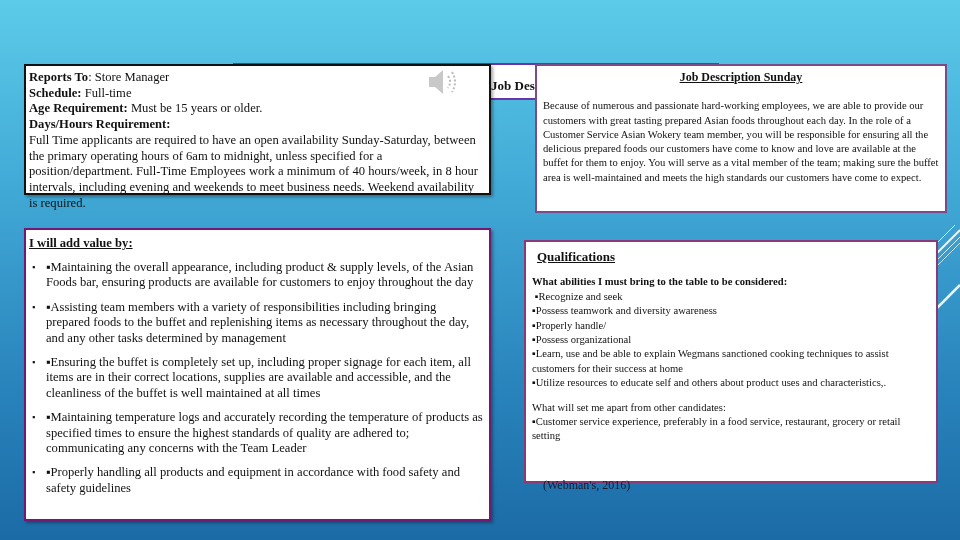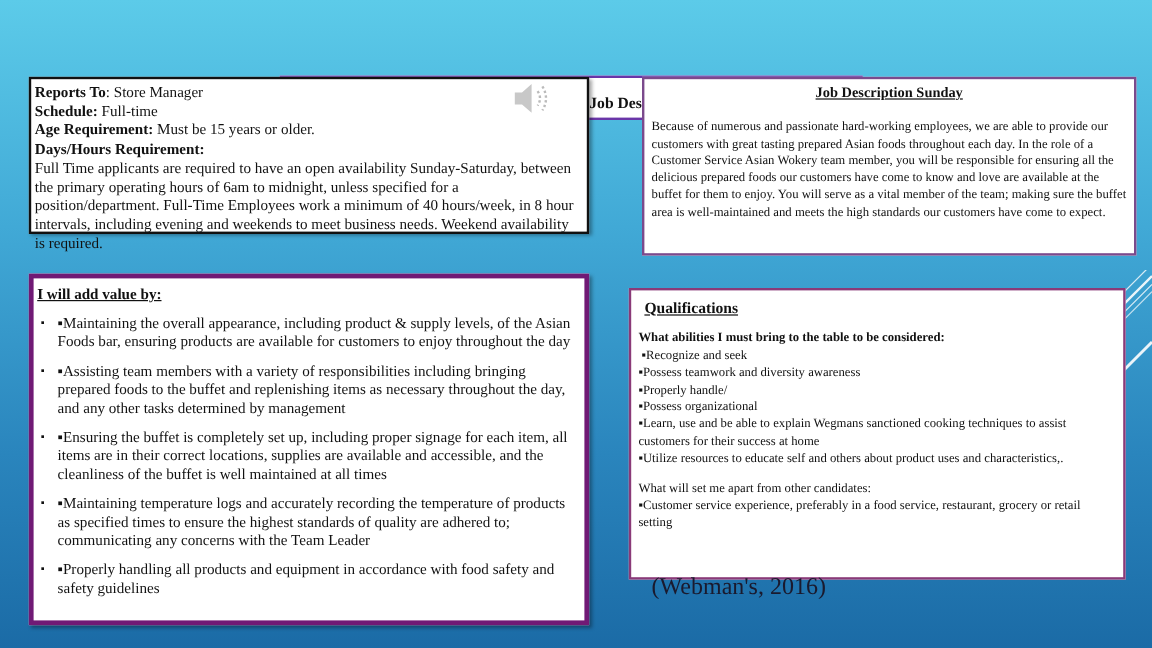--- a/index.html
+++ b/index.html
@@ -19,21 +19,21 @@
   }
   .info-box {
     left:24px; top:64px; width:467px; height:131px;
     border:2px solid #111; box-shadow:2px 2px 3px rgba(0,0,0,.35);
     padding:4px 4px 0 3px; font-size:12.6px; line-height:15.7px;
   }
   .info-box b { font-weight:bold; }
   .speaker { position:absolute; left:401px; top:1px; width:34px; height:30px; }
   .value-box {
     left:24px; top:228px; width:467px; height:293px;
-    border:4px solid #701a75; box-shadow:2px 2px 3px rgba(0,0,0,.35);
+    border:2px solid #701a75; box-shadow:2px 2px 3px rgba(0,0,0,.35);
     padding:6px 6px 0 3px; font-size:12.6px; line-height:15.2px;
   }
   .value-title { font-weight:bold; text-decoration:underline; margin-bottom:9px; }
   .value-list { list-style:none; margin:0; padding:0; }
   .value-list li { position:relative; padding-left:17px; margin-bottom:9.5px; }
   .value-list li .sq { position:absolute; left:3px; top:0; font-size:9px; }
   .preview-box {
     left:535px; top:64px; width:412px; height:149px;
     border:2px solid #7b4a8c;
     padding:4px 6px 0 6px; font-size:10.6px; line-height:14.3px;
@@ -42,21 +42,21 @@
   .qual-box {
     left:524px; top:240px; width:414px; height:243px;
     border:2px solid #8a3a78;
     padding:8px 6px 0 6px; font-size:10.6px; line-height:14.4px;
   }
   .qual-title { font-weight:bold; text-decoration:underline; font-size:13px; margin:0 0 11px 5px; }
   .qual-sub { font-weight:bold; }
   .qual-list { list-style:none; padding:0; margin:0; }
   .qual-sub2 { font-weight:normal; margin-top:10px; }
   .citation {
-    position:absolute; left:543px; top:478px; font-size:20px; color:#1a1a2e;
+    position:absolute; left:543px; top:478px; font-size:12px; color:#1a1a2e;
   }
 </style>
 </head>
 <body>
 
 <svg class="deco-lines" viewBox="0 0 40 120">
   <line x1="0" y1="35" x2="40" y2="-5" stroke="#fff" stroke-width="1" opacity=".8"></line>
   <line x1="0" y1="45" x2="40" y2="5" stroke="#fff" stroke-width="2" opacity=".9"></line>
   <line x1="0" y1="52" x2="40" y2="12" stroke="#fff" stroke-width="1" opacity=".8"></line>
   <line x1="0" y1="58" x2="40" y2="18" stroke="#fff" stroke-width="1" opacity=".7"></line>

